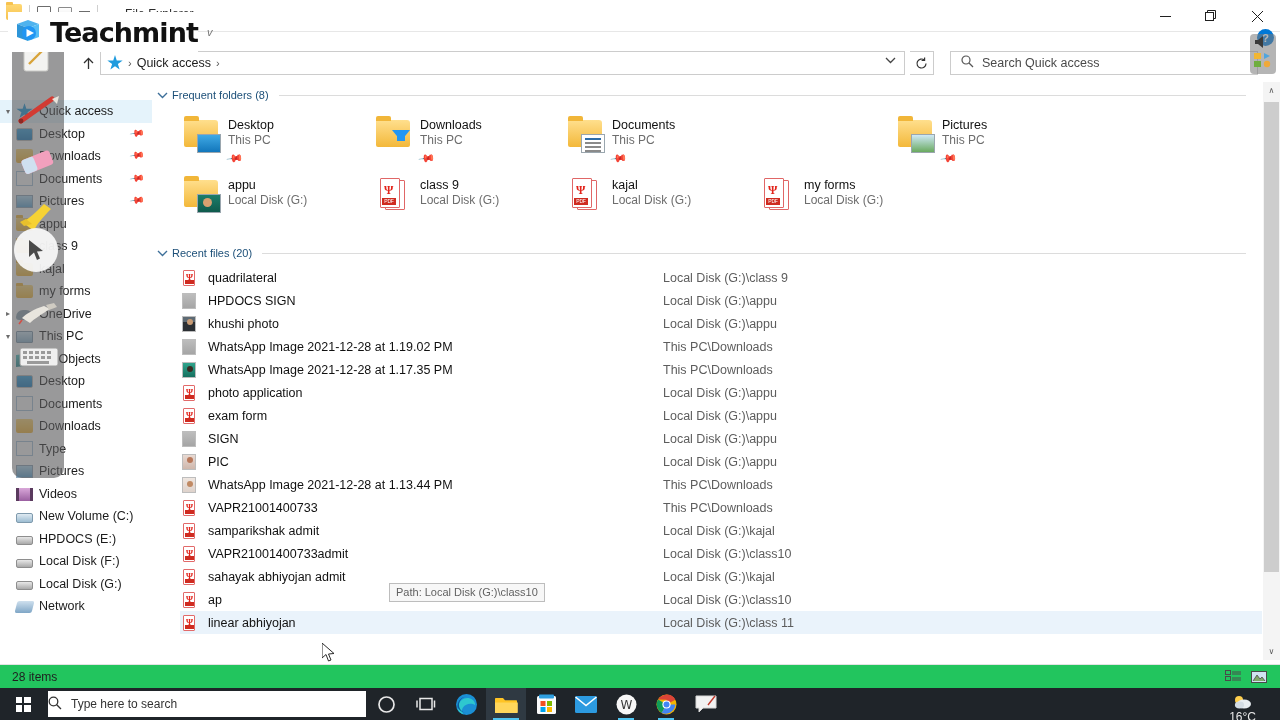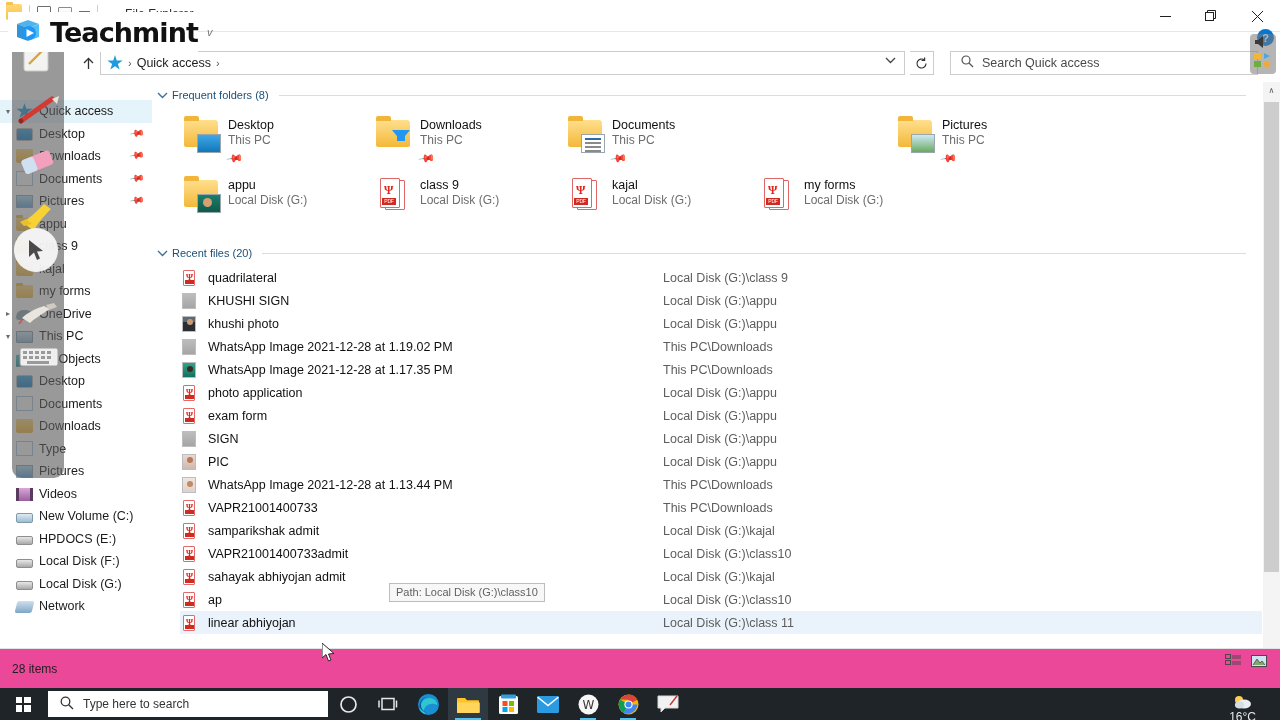--- a/index.html
+++ b/index.html
@@ -178,39 +178,39 @@
 
   
   .vscroll { position: absolute; right: 0; top: 82px; width: 17px; height: 578px; background: #f4f4f4; }
   .vscroll .up, .vscroll .dn { position: absolute; left: 0; width: 17px; height: 17px; color: #5a5a5a; font-size: 8px;
     display: flex; align-items: center; justify-content: center; }
   .vscroll .up { top: 0; } .vscroll .dn { bottom: 0; }
   .vscroll .thumb { position: absolute; left: 1px; top: 20px; width: 15px; height: 470px; background: #cdcdcd; }
 
   
   .statusbar {
-    position: absolute; left: 0; bottom: 32px; width: 1280px; height: 40px;
-    background: #ec4899; border-top: 1px solid #e3e3e3;
+    position: absolute; left: 0; bottom: 32px; width: 1280px; height: 24px;
+    background: #22c55e; border-top: 1px solid #e3e3e3;
     display: flex; align-items: center;
   }
   .status-txt { font-size: 12px; color: #1f1f1f; margin-left: 12px; }
   .viewbtns { position: absolute; right: 12px; top: 5px; display: flex; gap: 9px; }
   .vb { width: 17px; height: 16px; position: relative; }
 
   
   .taskbar {
     position: absolute; left: 0; bottom: 0; width: 1280px; height: 32px;
     background: #1f2429; display: flex; align-items: center;
   }
   .start { width: 46px; height: 32px; display: flex; align-items: center; justify-content: center; }
   .startlogo { width: 15px; height: 15px; display: grid; grid-template-columns: 1fr 1fr; grid-template-rows: 1fr 1fr; gap: 1.6px; }
   .startlogo i { background: #fff; display: block; }
   .tbsearch {
-    width: 280px; height: 26px; background: #ffffff; display: flex; align-items: center; gap: 9px;
-    padding-left: 12px; margin-left: 2px;
+    width: 318px; height: 26px; background: #ffffff; display: flex; align-items: center; gap: 9px;
+    margin-left: 2px;
   }
   .tbsearch span { font-size: 12px; color: #333; }
   .tbico { width: 40px; height: 32px; display: flex; align-items: center; justify-content: center; position: relative; }
   .tbico.active { background: #2f3942; }
   .tbico.active:after { content:""; position:absolute; left:7px; bottom:0; width: 26px; height: 2.5px; background:#4ec3f0; }
   .tbico.run:after { content:""; position:absolute; left:12px; bottom:0; width: 16px; height: 2.5px; background:#4ec3f0; }
   .tray { position: absolute; right: 0; top: 6px; height: 32px; display: flex; align-items: center; gap: 0px; flex-direction: column; }
   .tray .t { padding: 0 7px; color: #e9e9e9; font-size: 12px; display: flex; align-items: center; height: 32px; }
   .clock { text-align: center; line-height: 12px; font-size: 11.5px; color: #f0f0f0; padding: 0 8px; }
 
@@ -560,21 +560,21 @@
               <span class="b"></span>
             </span>
           </span>
           <span class="rname">quadrilateral</span>
           <span class="rpath">Local Disk (G:)\class 9</span>
         </div>
         <div class="rrow">
           <span class="rico">
             <span class="imgicon im-gray"></span>
           </span>
-          <span class="rname">KHUSHI SIGN</span>
+          <span class="rname">HPDOCS SIGN</span>
           <span class="rpath">Local Disk (G:)\appu</span>
         </div>
         <div class="rrow">
           <span class="rico">
             <span class="imgicon im-person"></span>
           </span>
           <span class="rname">khushi photo</span>
           <span class="rpath">Local Disk (G:)\appu</span>
         </div>
         <div class="rrow">

